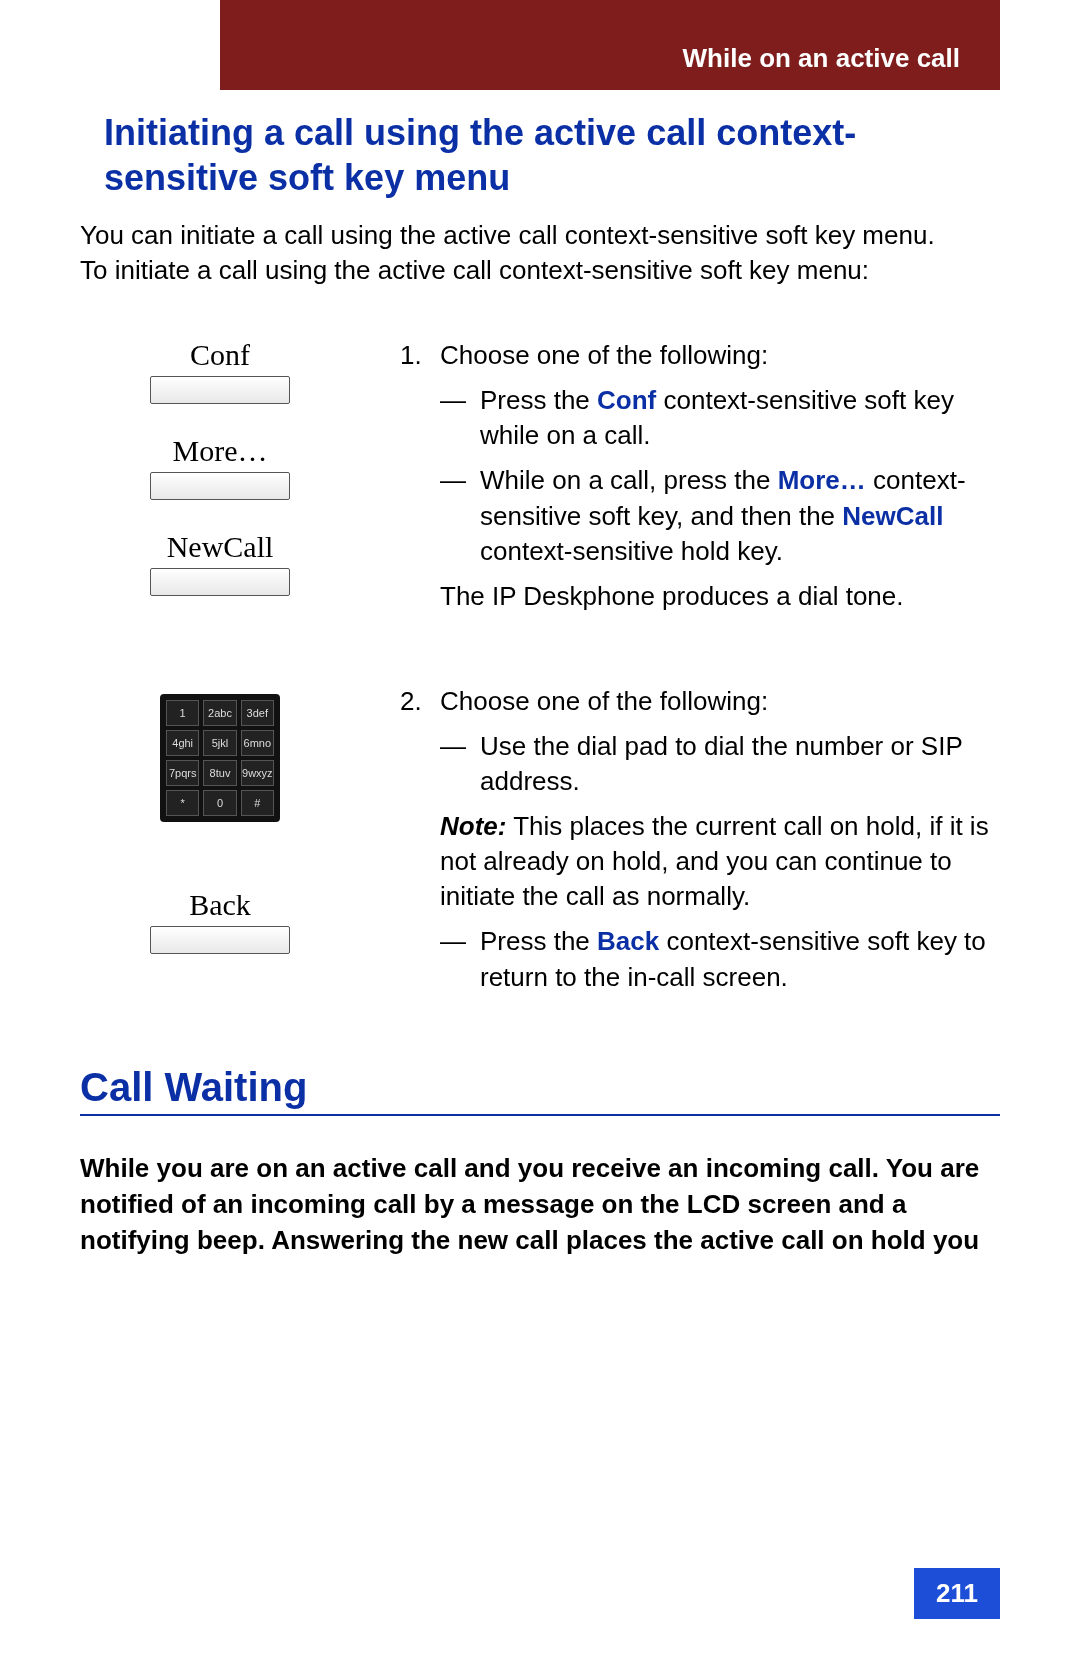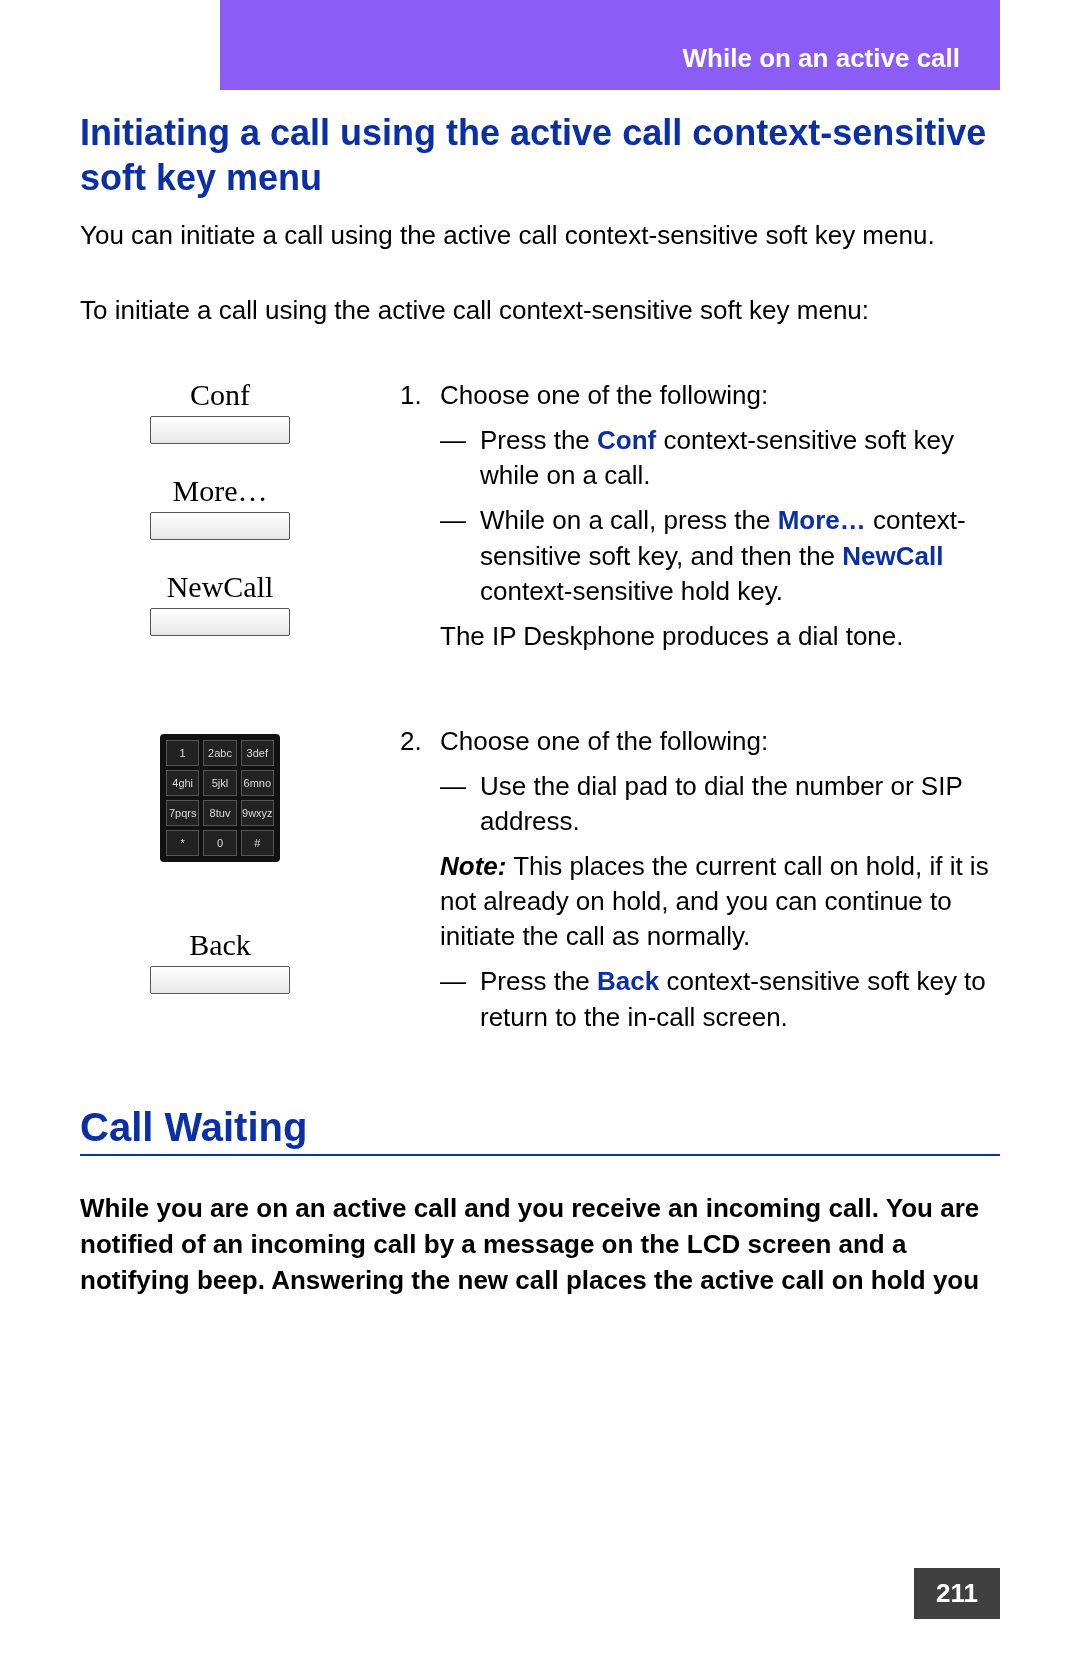--- a/index.html
+++ b/index.html
@@ -10,46 +10,46 @@
     font-family: Arial, Helvetica, sans-serif;
     position: relative;
     color: #000;
   }
   .top-banner {
     position: absolute;
     top: 0;
     left: 220px;
     width: 780px;
     height: 90px;
-    background: #8b5cf6;
+    background: #7f1d1d;
     color: #fff;
     font-weight: bold;
     font-size: 26px;
     display: flex;
     align-items: flex-end;
     justify-content: flex-end;
     padding: 0 40px 16px 0;
   }
   .content {
     position: absolute;
     top: 110px;
     left: 80px;
     width: 920px;
   }
   h1.section-title {
     color: #0b2fa5;
     font-weight: bold;
     font-size: 36px;
     line-height: 1.25;
     margin-bottom: 18px;
+    margin-left: 24px;
   }
   p.intro {
     font-size: 26px;
     line-height: 1.35;
-    margin-bottom: 40px;
   }
   p.bold-lead {
     font-size: 26px;
     font-weight: normal;
     line-height: 1.35;
     margin-bottom: 50px;
   }
   .step-row {
     display: flex;
     align-items: flex-start;
@@ -144,21 +144,21 @@
   }
   p.cw-body {
     font-size: 26px;
     line-height: 1.4;
     font-weight: bold;
   }
   .page-num {
     position: absolute;
     bottom: 50px;
     right: 80px;
-    background: #404040;
+    background: #1d4ed8;
     color: #fff;
     font-weight: bold;
     font-size: 26px;
     padding: 10px 22px;
   }
 </style>
 </head>
 <body>
 
 <div class="top-banner">

